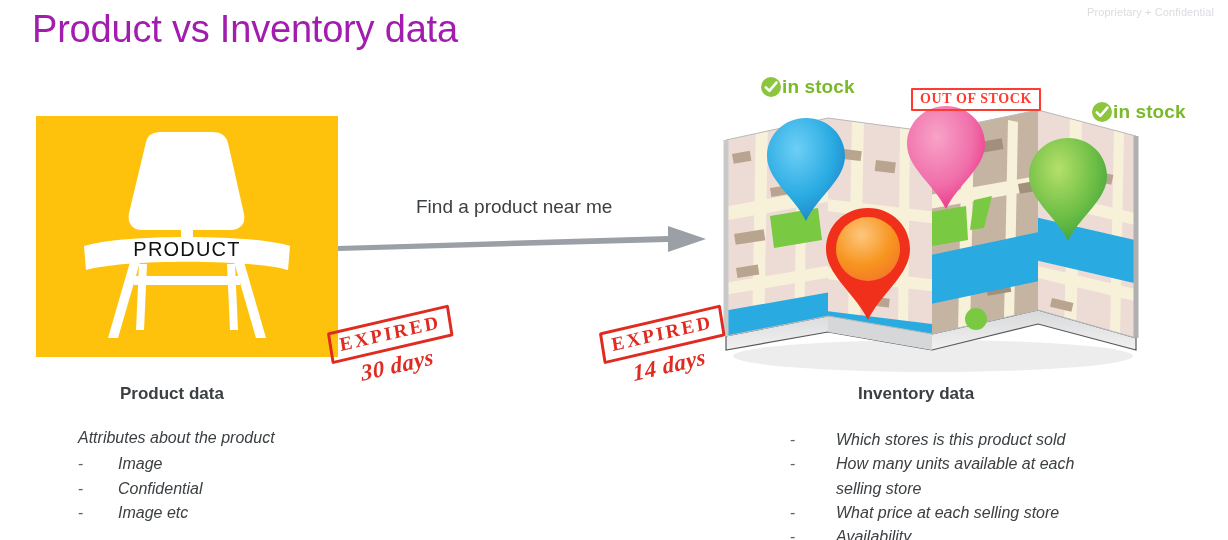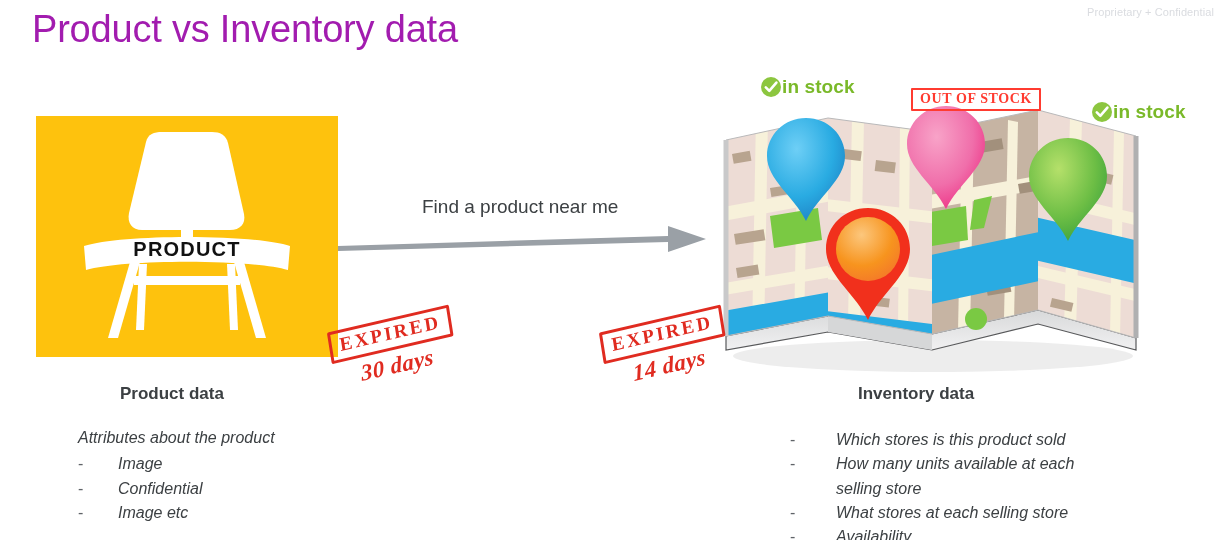--- a/index.html
+++ b/index.html
@@ -26,29 +26,29 @@
   }
 
   
   .product-tile{
     position:absolute;left:36px;top:116px;width:302px;height:241px;
     background:#FEC20D;overflow:hidden;
   }
   .chair{position:absolute;left:50%;top:14px;transform:translateX(-50%);}
   .product-word{
     position:absolute;left:50%;top:122px;transform:translateX(-50%);
-    font-size:20px;font-weight:700;letter-spacing:1.2px;
+    font-size:20px;font-weight:400;letter-spacing:1.2px;
     color:#111;white-space:nowrap;
     font-family:"Liberation Sans", sans-serif;
   }
 
   
   .arrow-wrap{position:absolute;left:338px;top:196px;width:370px;height:60px;}
   .arrow-label{
-    position:absolute;left:84px;top:0;
+    position:absolute;left:78px;top:0;
     font-size:19px;color:#3c4043;white-space:nowrap;
   }
 
   
   .stamp{position:absolute;color:#e02b20;pointer-events:none;}
   .stamp .box{
     border:3px solid #e02b20;border-radius:2px;
     padding:1px 8px 3px 8px;display:inline-block;
     font-family:"Liberation Serif", serif;
     font-weight:700;font-size:19px;letter-spacing:2.5px;
@@ -317,21 +317,21 @@
       <li>
         <span class="dash">-</span>
         <span class="itm">Which stores is this product sold</span>
       </li>
       <li>
         <span class="dash">-</span>
         <span class="itm">How many units available at each selling store</span>
       </li>
       <li>
         <span class="dash">-</span>
-        <span class="itm">What stores at each selling store</span>
+        <span class="itm">What price at each selling store</span>
       </li>
       <li>
         <span class="dash">-</span>
         <span class="itm">Availability</span>
       </li>
     </ul>
   </div>
 
 </div>
 

